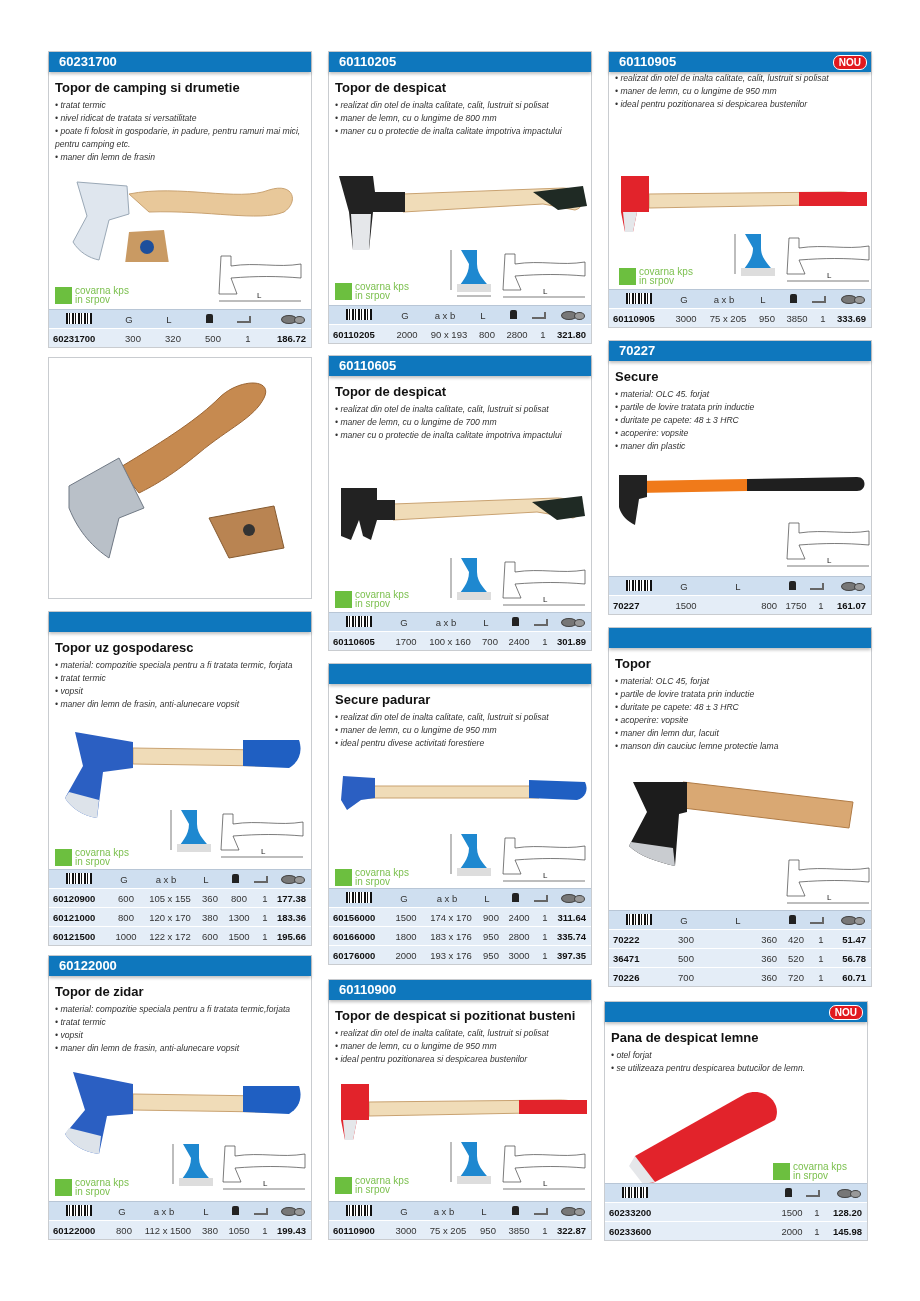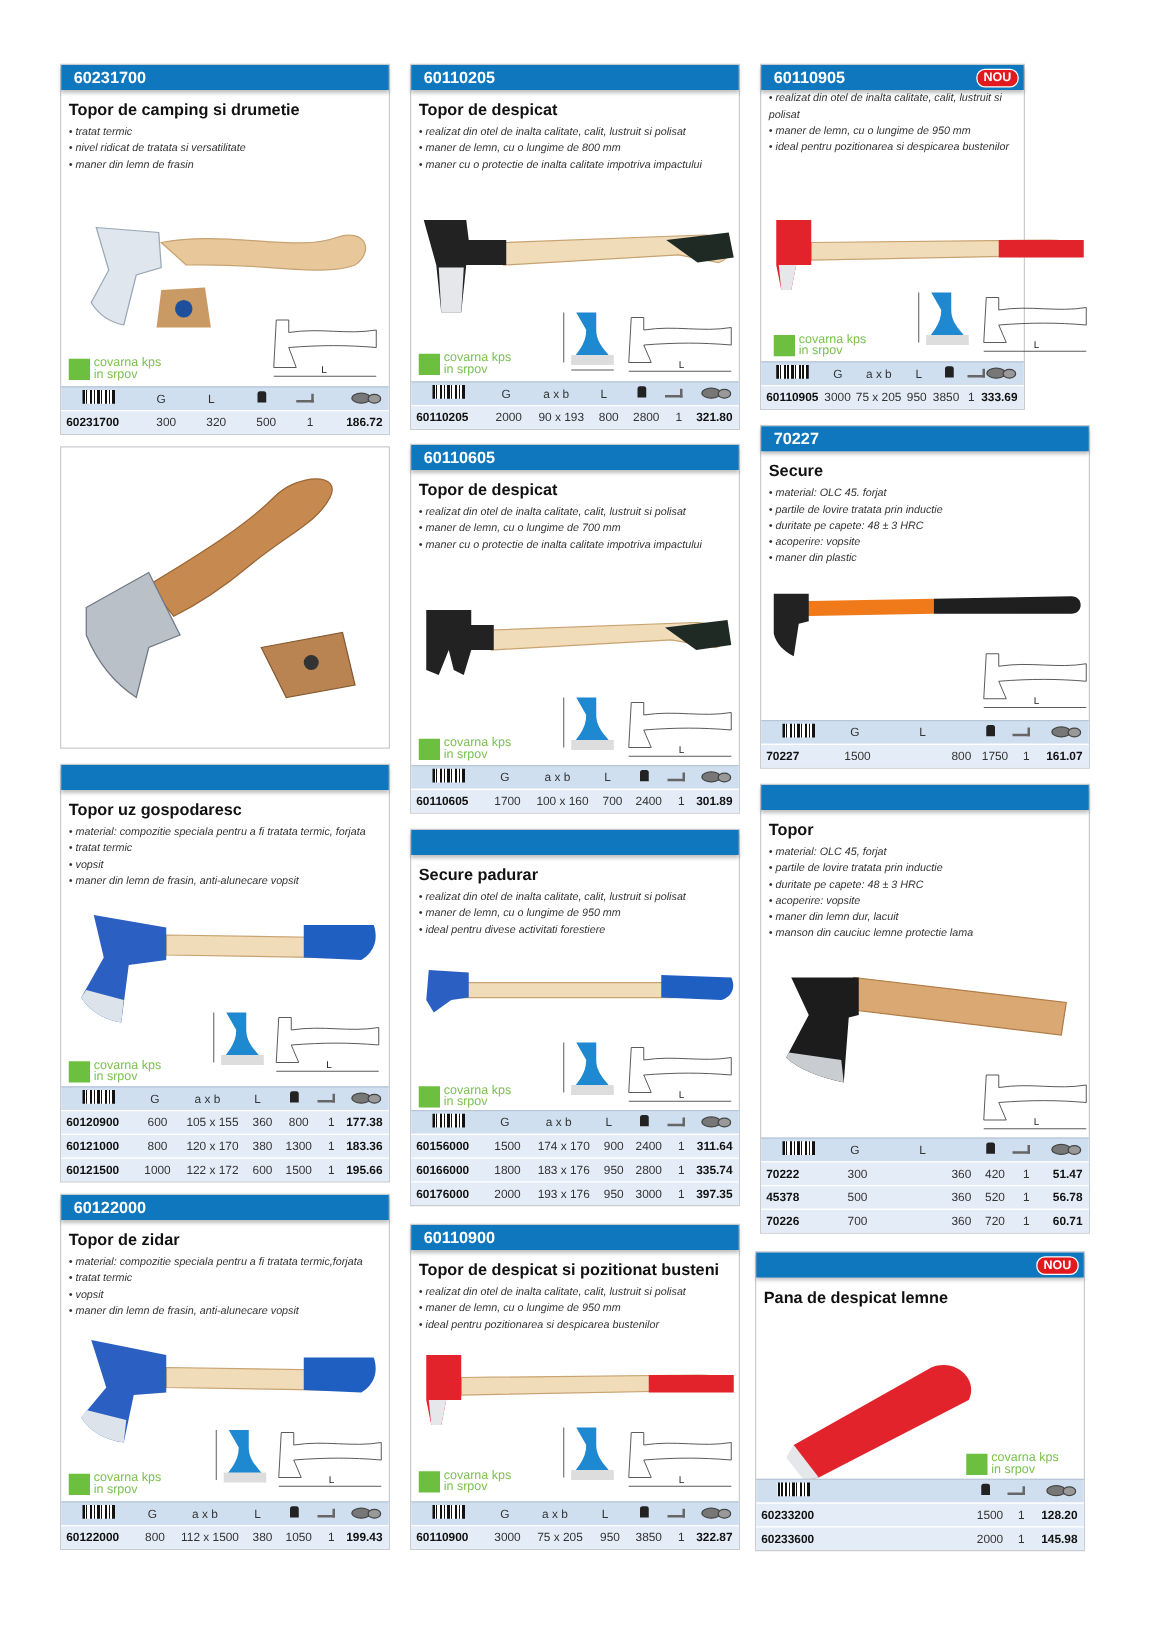--- a/index.html
+++ b/index.html
@@ -31,20 +31,21 @@
 </style>
 </head>
 <body>
 
 <div class="card" style="left:48px;top:51px;width:264px;height:297px;">
   <div class="card-head">60231700</div>
   <div class="title">Topor de camping si drumetie</div>
   <ul class="bullets">
     <li>tratat termic</li>
     <li>nivel ridicat de tratata si versatilitate</li>
+    <li>poate fi folosit in gospodarie, in padure, pentru ramuri mai mici, pentru camping etc.</li>
     <li>maner din lemn de frasin</li>
   </ul>
   <svg class="axe" style="left:20px;top:120px" width="230" height="90" viewBox="0 0 230 90">
     <path d="M60 22 C110 12 170 30 200 18 C225 10 230 30 215 40 C190 50 140 38 80 40 Z" fill="#e8c89a" stroke="#c9a271"></path>
     <path d="M8 10 L58 14 L60 42 L40 48 L30 88 C20 86 10 80 4 70 L18 44 Z" fill="#dfe6ee" stroke="#9aa8b6"></path>
     <path d="M60 60 L95 58 L100 92 L56 92 Z" fill="#c99a63"></path>
     <circle cx="78" cy="75" r="7" fill="#1d4f9c"></circle>
   </svg>
   <div class="logo" style="left:6px;top:234px;">
     <div class="logo-mark"></div>
@@ -134,21 +135,21 @@
       <div class="c" style="width:36px">2000</div>
       <div class="c" style="width:48px">90 x 193</div>
       <div class="c" style="width:28px">800</div>
       <div class="c" style="width:32px">2800</div>
       <div class="c" style="width:20px">1</div>
       <div class="price" style="flex:1">321.80</div>
     </div>
   </div>
 </div>
 
-<div class="card" style="left:608px;top:51px;width:212px;height:277px;">
+<div class="card" style="left:608px;top:51px;width:264px;height:277px;">
   <div class="card-head"><span>60110905</span><span class="nou">NOU</span></div>
   <ul class="bullets">
     <li>realizat din otel de inalta calitate, calit, lustruit si polisat</li>
     <li>maner de lemn, cu o lungime de 950 mm</li>
     <li>ideal pentru pozitionarea si despicarea bustenilor</li>
   </ul>
   <svg class="axe" style="left:10px;top:120px" width="250" height="60" viewBox="0 0 250 60">
     <path d="M30 22 L220 20 C240 20 248 26 246 32 L30 36 Z" fill="#f0dcb8" stroke="#c9a271"></path>
     <path d="M180 20 L248 20 L248 34 L180 34 Z" fill="#e2232b"></path>
     <path d="M2 4 L30 4 L30 40 L18 40 L14 60 L6 60 L2 40 Z" fill="#e2232b"></path>
@@ -459,21 +460,21 @@
     </div>
     <div class="trow">
       <div class="code" style="width:56px">70222</div>
       <div class="c" style="width:34px">300</div>
       <div class="c" style="width:78px;text-align:right;padding-right:4px;box-sizing:border-box">360</div>
       <div class="c" style="width:30px">420</div>
       <div class="c" style="width:20px">1</div>
       <div class="price" style="flex:1">51.47</div>
     </div>
     <div class="trow">
-      <div class="code" style="width:56px">45378</div>
+      <div class="code" style="width:56px">36471</div>
       <div class="c" style="width:34px">500</div>
       <div class="c" style="width:78px;text-align:right;padding-right:4px;box-sizing:border-box">360</div>
       <div class="c" style="width:30px">520</div>
       <div class="c" style="width:20px">1</div>
       <div class="price" style="flex:1">56.78</div>
     </div>
     <div class="trow">
       <div class="code" style="width:56px">70226</div>
       <div class="c" style="width:34px">700</div>
       <div class="c" style="width:78px;text-align:right;padding-right:4px;box-sizing:border-box">360</div>
@@ -587,20 +588,24 @@
       <div class="c" style="width:32px">3850</div>
       <div class="c" style="width:20px">1</div>
       <div class="price" style="flex:1">322.87</div>
     </div>
   </div>
 </div>
 
 <div class="card" style="left:604px;top:1001px;width:264px;height:240px;">
   <div class="card-head"><span></span><span class="nou">NOU</span></div>
   <div class="title">Pana de despicat lemne</div>
+  <ul class="bullets">
+    <li>otel forjat</li>
+    <li>se utilizeaza pentru despicarea butucilor de lemn.</li>
+  </ul>
   <svg class="axe" style="left:20px;top:84px" width="160" height="100" viewBox="0 0 160 100">
     <path d="M10 70 L120 8 C140 0 158 18 150 34 L30 96 C20 100 6 90 10 70 Z" fill="#e2232b"></path>
     <path d="M10 70 L30 96 L18 98 L4 80 Z" fill="#e5e7ea"></path>
   </svg>
   <div class="logo" style="left:168px;top:160px;">
     <div class="logo-mark"></div>
     <div class="logo-text">
         <div>covarna kps</div>
         <div>in srpov</div>
       </div>

